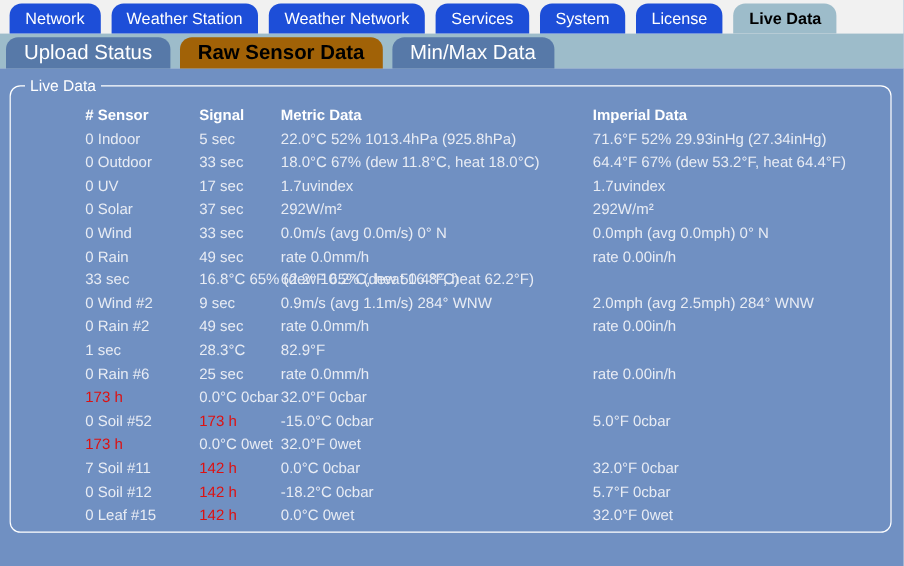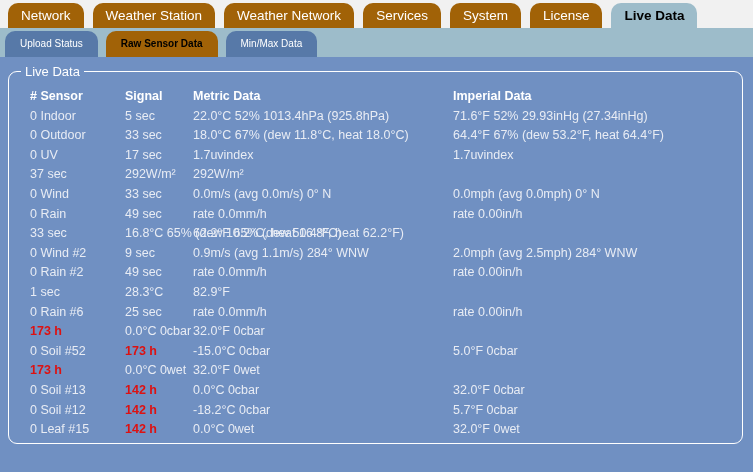--- a/index.html
+++ b/index.html
@@ -10,38 +10,38 @@
     position:relative;overflow:hidden;
     -webkit-font-smoothing:antialiased;
   }
   
   .tabbar1{
     height:28px;background:#f1f1f1;
     display:flex;align-items:flex-end;
     padding-left:8px;gap:9px;
   }
   .tab1{
-    background:#a16207;color:#ffffff;
+    background:#1d4ed8;color:#ffffff;
     font-size:13.5px;line-height:13.5px;
     padding:6px 13px 6px 13px;
     border-radius:10px 10px 0 0;
     white-space:nowrap;cursor:pointer;
   }
   .tab1.active{
     background:#9dbcca;color:#000000;font-weight:bold;
   }
   
   .tabbar2{
     height:29px;background:#9dbcca;
     display:flex;align-items:flex-end;
     padding-left:5px;gap:8px;
   }
   .tab2{
     background:#5779a8;color:#ffffff;
-    font-size:10px;line-height:13.5px;
+    font-size:17px;line-height:13.5px;
     padding:6px 15px 7px 15px;
     border-radius:10px 10px 0 0;
     white-space:nowrap;cursor:pointer;
   }
   .tab2.active{
     background:#a16207;color:#000000;font-weight:bold;
   }
   
   .main{
     background:#7090c2;
@@ -60,24 +60,25 @@
     color:#ffffff;font-size:13px;
     margin-left:12px;padding:0 4px;
   }
   .table{padding:4px 0 0 21px;}
   .row{
     display:grid;
     grid-template-columns:95px 68px 260px 1fr;
     height:19.6px;line-height:19.6px;
     font-size:12.5px;color:#e8ecf4;
     white-space:nowrap;
+    margin-left:41px;
   }
   .row.header{color:#ffffff;font-weight:bold;}
   .cell{overflow:visible;}
-  .sig.alert{color:#dd1111;font-weight:bold;}
+  .sig.alert{color:#dd1111;font-weight:normal;}
 </style>
 </head>
 <body>
 
 <div class="tabbar1">
   <div class="tab1">Network</div>
   <div class="tab1">Weather Station</div>
   <div class="tab1">Weather Network</div>
   <div class="tab1">Services</div>
   <div class="tab1">System</div>
@@ -115,20 +116,21 @@
         <span class="cell">18.0°C 67% (dew 11.8°C, heat 18.0°C)</span>
         <span class="cell">64.4°F 67% (dew 53.2°F, heat 64.4°F)</span>
       </div>
       <div class="row">
         <span class="cell">0 UV</span>
         <span class="cell sig">17 sec</span>
         <span class="cell">1.7uvindex</span>
         <span class="cell">1.7uvindex</span>
       </div>
       <div class="row">
+        <span class="cell">0 Solar</span>
         <span class="cell sig">37 sec</span>
         <span class="cell">292W/m²</span>
         <span class="cell">292W/m²</span>
       </div>
       <div class="row">
         <span class="cell">0 Wind</span>
         <span class="cell sig">33 sec</span>
         <span class="cell">0.0m/s (avg 0.0m/s) 0° N</span>
         <span class="cell">0.0mph (avg 0.0mph) 0° N</span>
       </div>
@@ -176,21 +178,21 @@
         <span class="cell sig alert">173 h</span>
         <span class="cell">-15.0°C 0cbar</span>
         <span class="cell">5.0°F 0cbar</span>
       </div>
       <div class="row">
         <span class="cell sig alert">173 h</span>
         <span class="cell">0.0°C 0wet</span>
         <span class="cell">32.0°F 0wet</span>
       </div>
       <div class="row">
-        <span class="cell">0 Soil #13</span>
+        <span class="cell">7 Soil #11</span>
         <span class="cell sig alert">142 h</span>
         <span class="cell">0.0°C 0cbar</span>
         <span class="cell">32.0°F 0cbar</span>
       </div>
       <div class="row">
         <span class="cell">0 Soil #12</span>
         <span class="cell sig alert">142 h</span>
         <span class="cell">-18.2°C 0cbar</span>
         <span class="cell">5.7°F 0cbar</span>
       </div>

